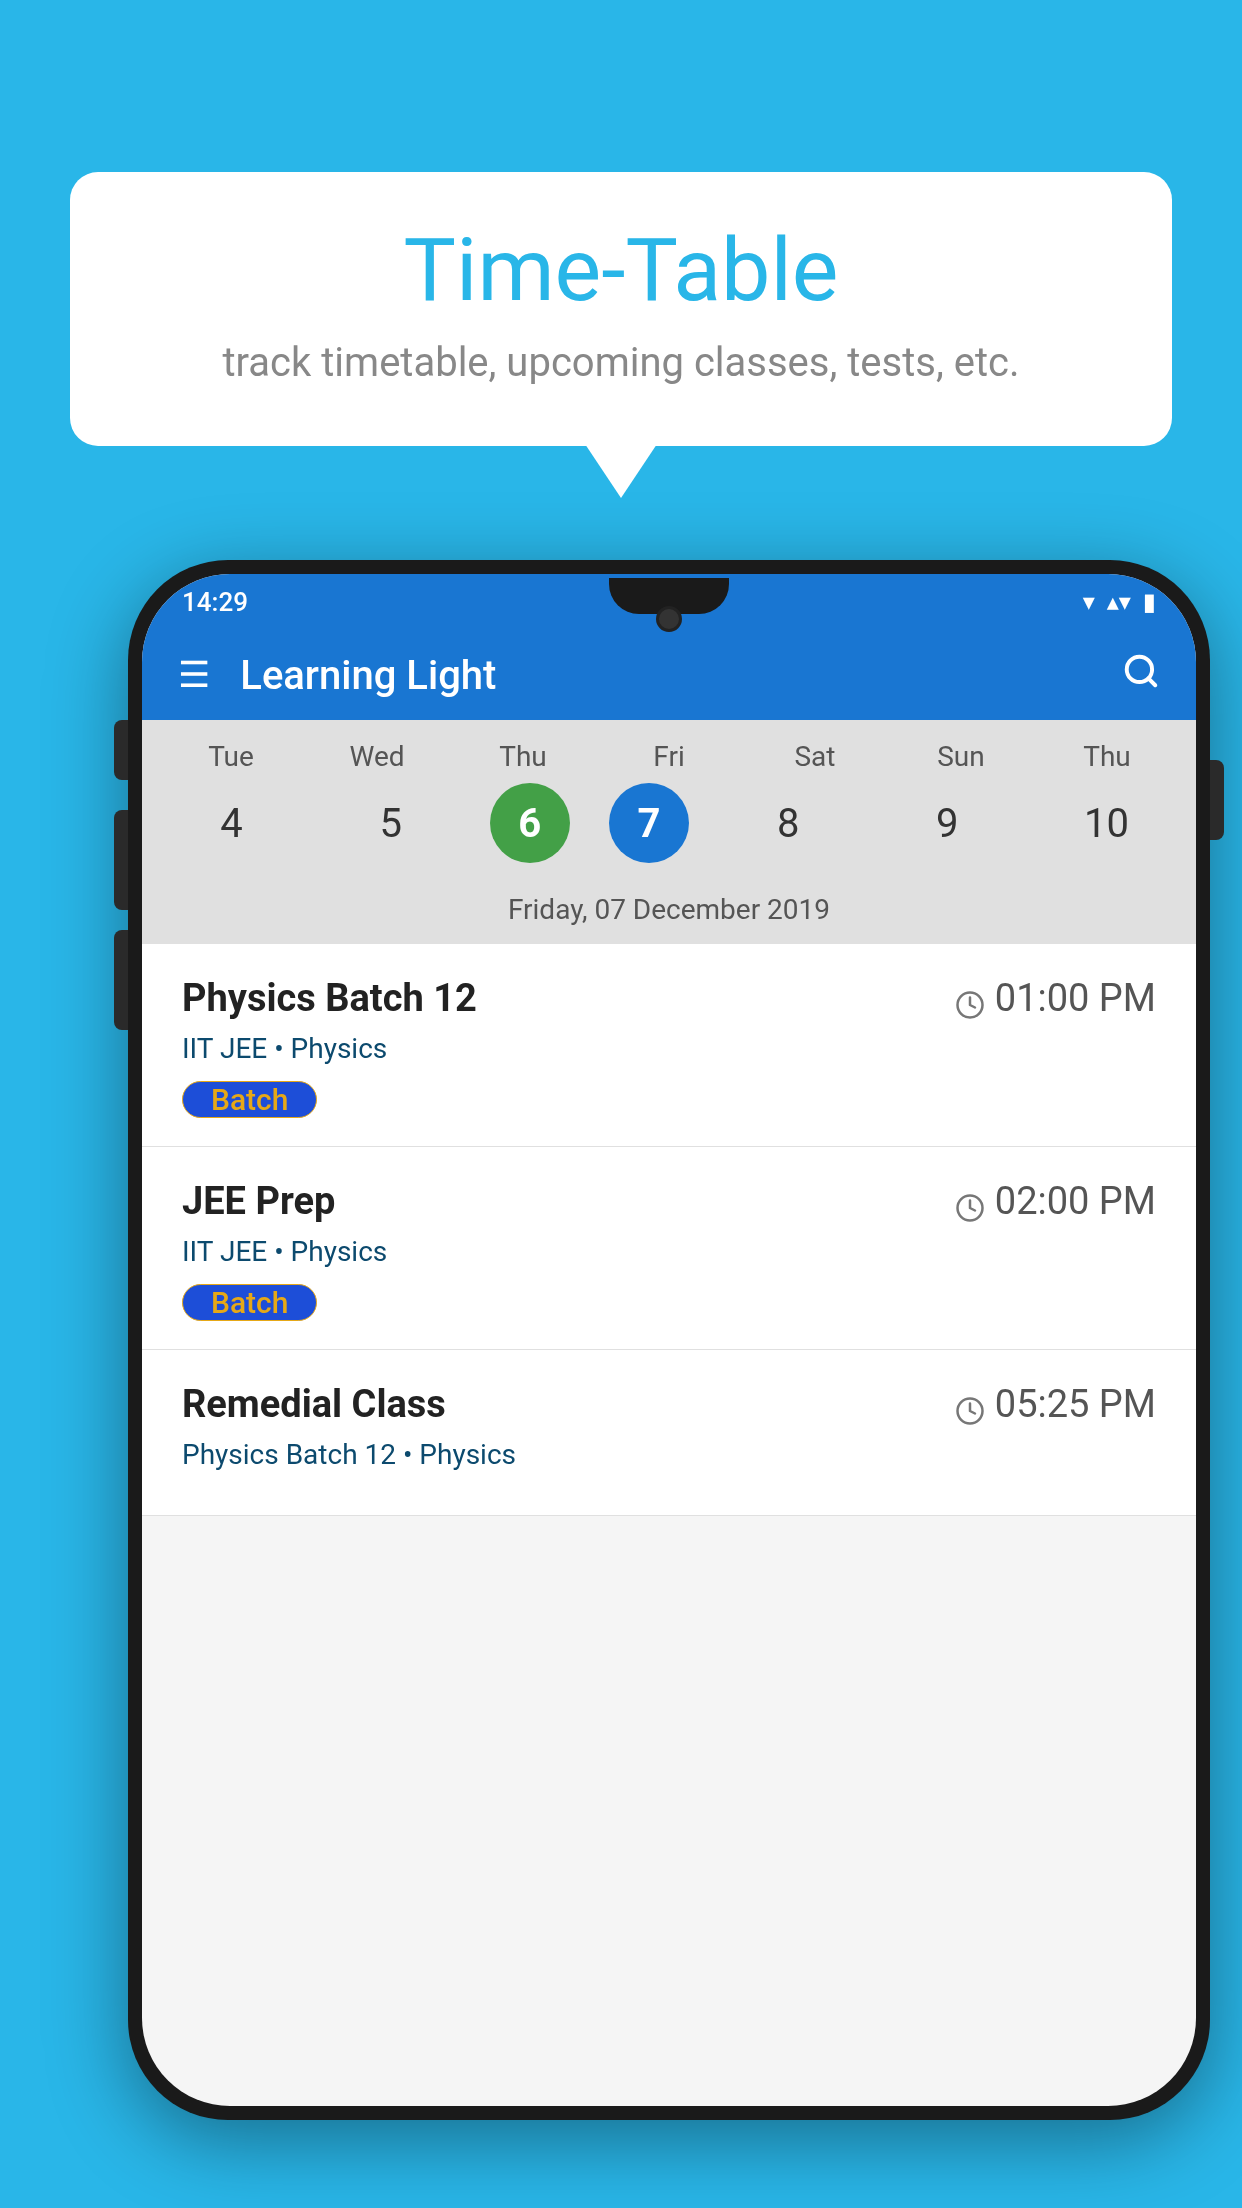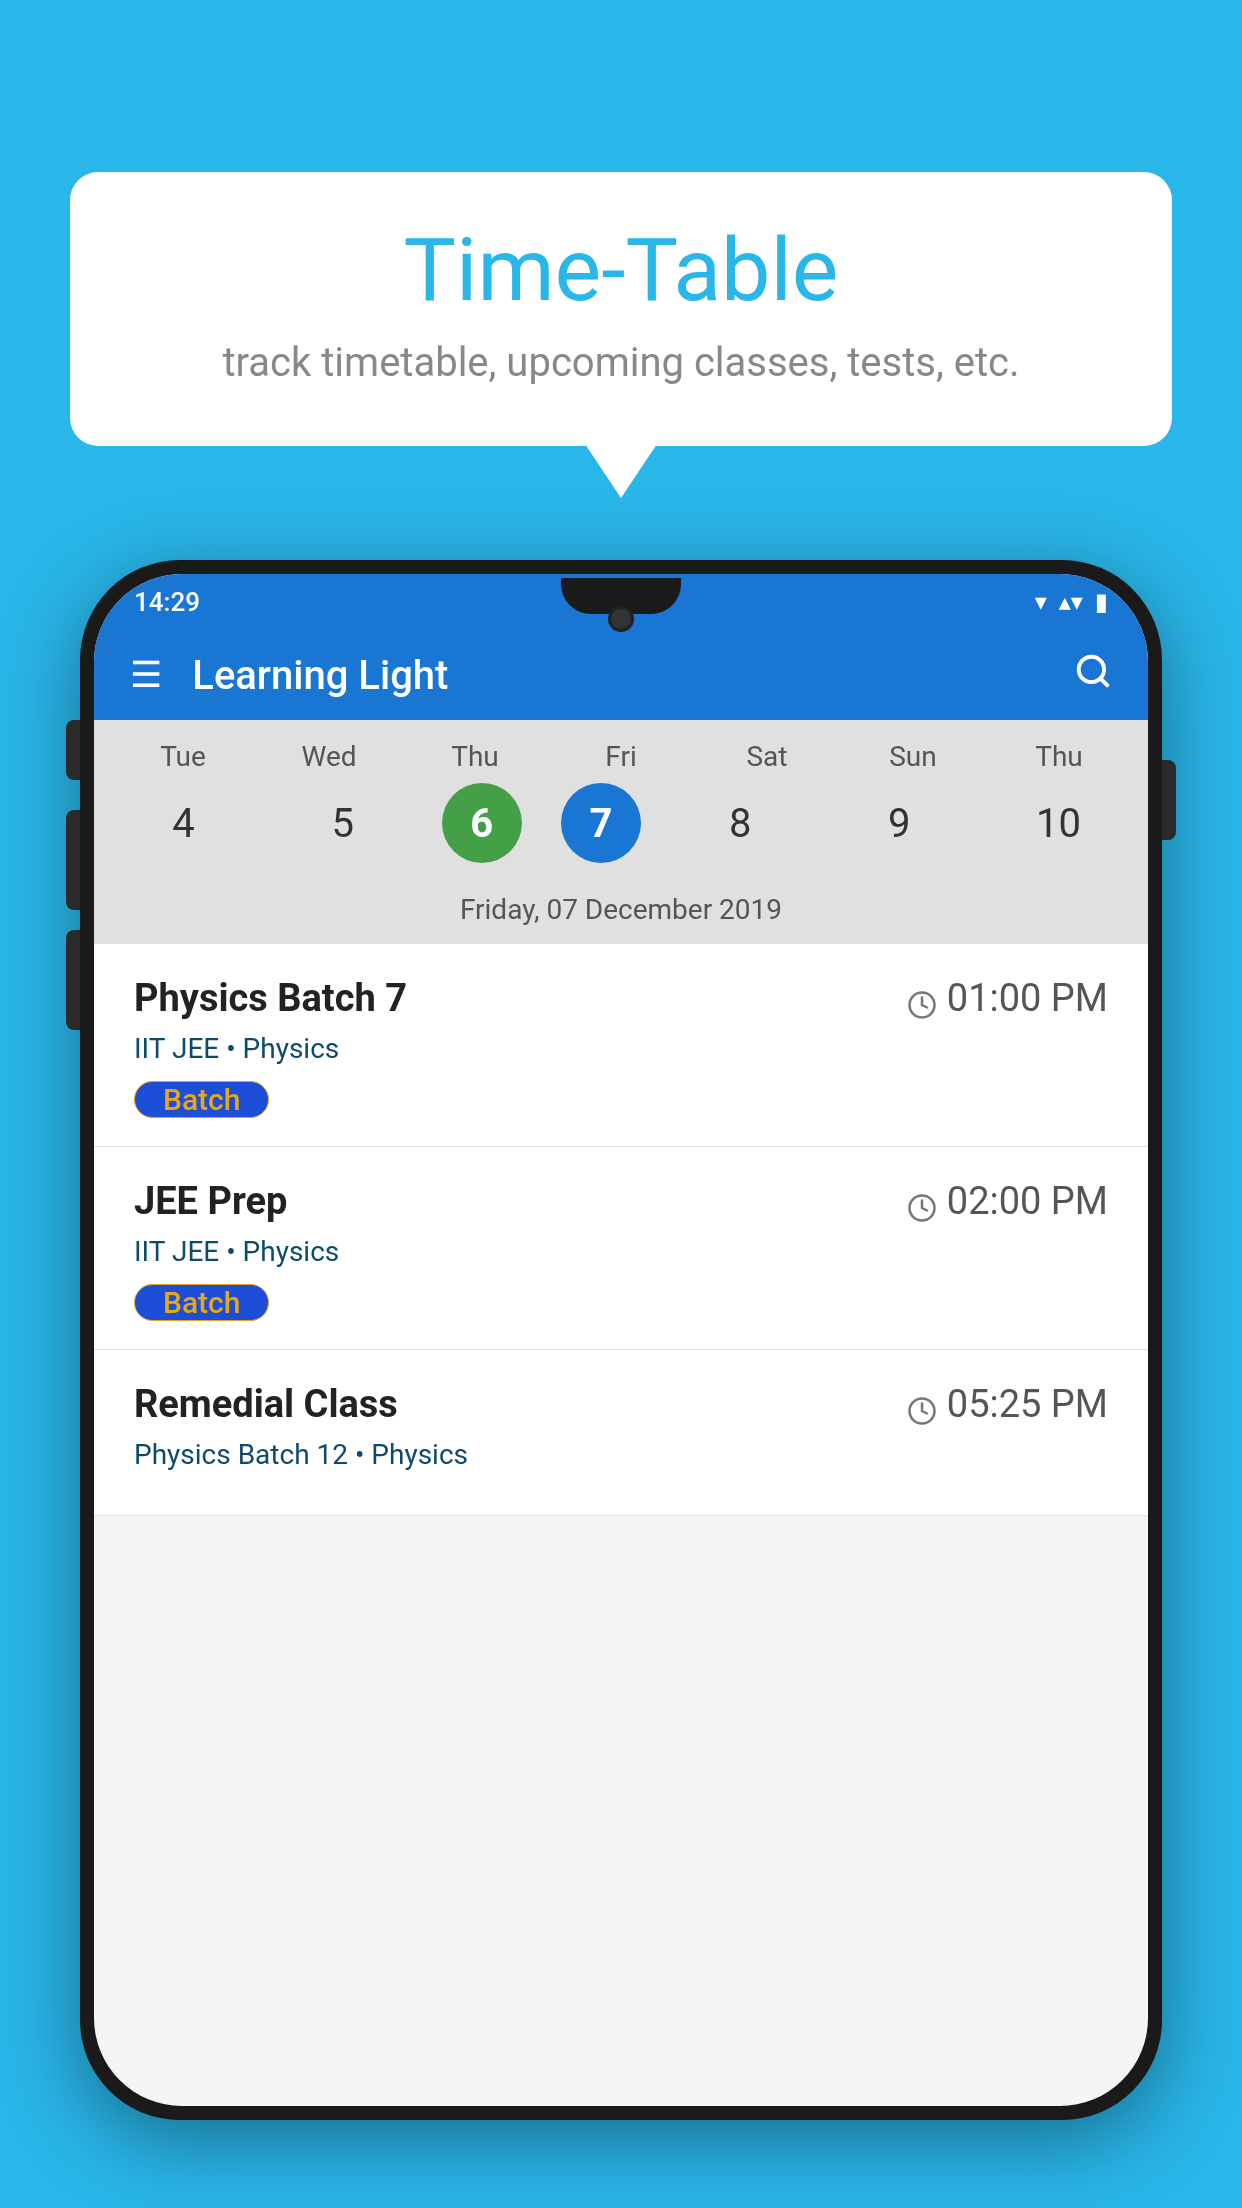--- a/index.html
+++ b/index.html
@@ -58,20 +58,21 @@
       bottom: 0;
     }
     .phone-outer {
       width: 100%;
       height: 1560px;
       background: #1a1a1a;
       border-radius: 100px;
       padding: 14px;
       position: relative;
       box-shadow: 0 20px 80px rgba(0,0,0,0.4);
+      margin-left: 48px;
     }
     
     .phone-notch {
       position: absolute;
       top: 18px;
       left: 50%;
       transform: translateX(-50%);
       width: 120px;
       height: 36px;
       background: #1a1a1a;
@@ -347,21 +348,21 @@
           <span class="day-num">9</span>
           <span class="day-num">10</span>
         </div>
         <div class="date-label">Friday, 07 December 2019</div>
       </div>
 
       <div class="schedule-list">
 
         <div class="schedule-item">
           <div class="schedule-item-header">
-            <span class="schedule-item-name">Physics Batch 7</span>
+            <span class="schedule-item-name">Physics Batch 12</span>
             <span class="schedule-item-time">
               <svg width="30" height="30" viewBox="0 0 24 24" fill="none" stroke="#777" stroke-width="2" stroke-linecap="round" stroke-linejoin="round">
                 <circle cx="12" cy="12" r="10"></circle>
                 <polyline points="12 6 12 12 16 14"></polyline>
               </svg>
               01:00 PM
             </span>
           </div>
           <div class="schedule-item-meta">IIT JEE • Physics</div>
           <span class="batch-badge">Batch</span>

